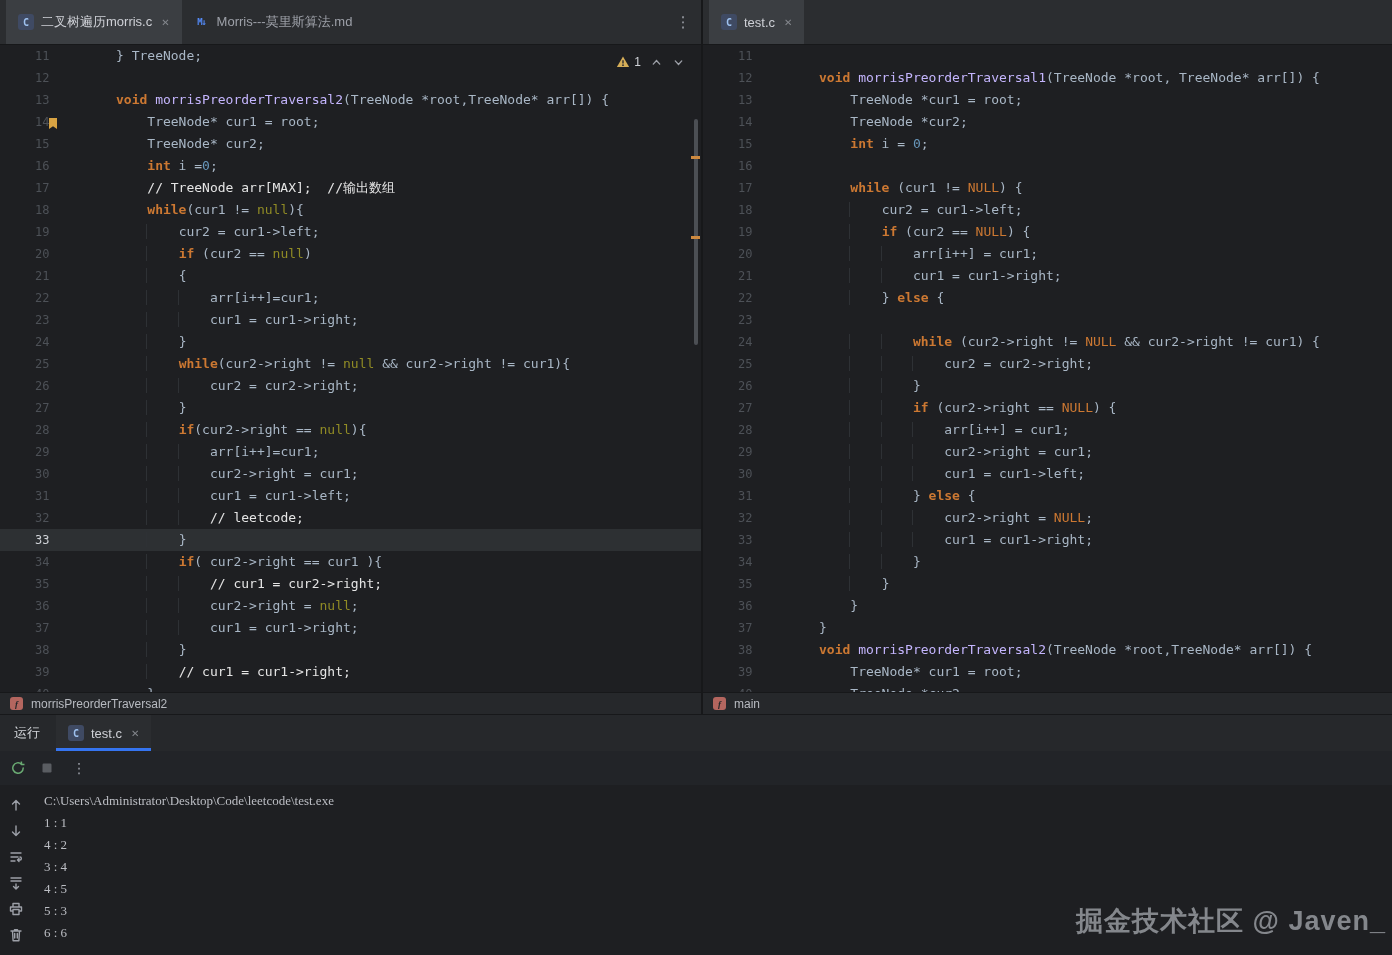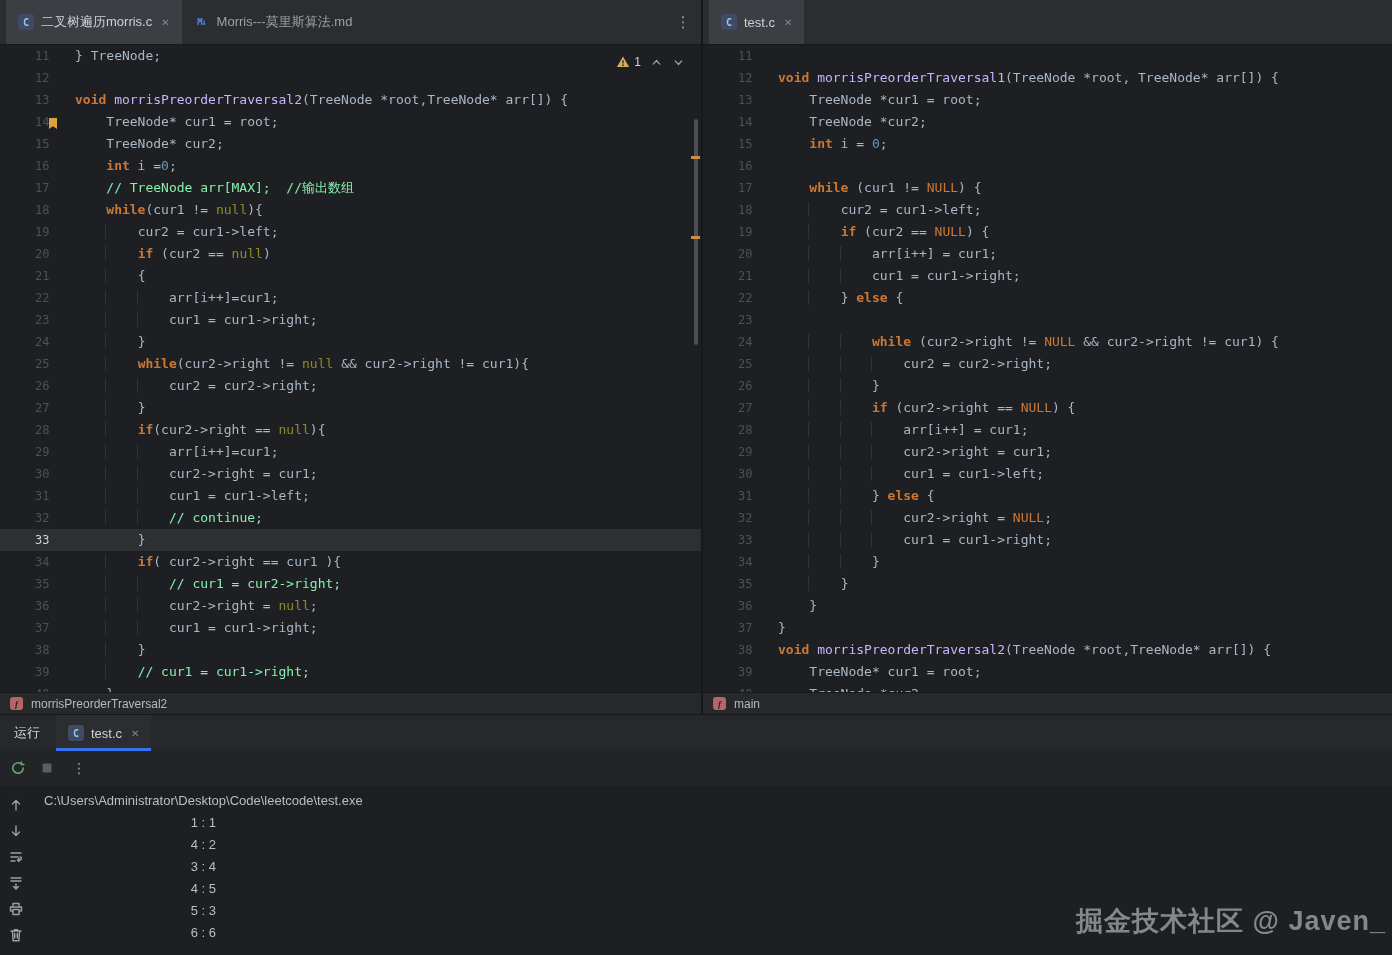--- a/index.html
+++ b/index.html
@@ -30,27 +30,27 @@
   .pane-left  { left:0; width:701px; }
   .pane-right { left:701px; width:691px; border-left:2px solid #17181a; }
   .code-row { display:flex; height:22px; white-space:pre; }
   .code-row.current { background:#2d3033; }
   .ln { text-align:right; color:#4d5157; font-size:12px; flex:0 0 auto;padding-left:35px; }
   .pane-left  .ln { width:24px; }
   .pane-right .ln { width:32px; }
   .code-row.current .ln { color:#d0d3d8; }
   .gut { flex:0 0 40px; position:relative; }
   .gut .bookmark { position:absolute; left:12px; top:4px; }
-  .code { white-space:pre; color:#a9b7c6; }
+  .code { white-space:pre; color:#a9b7c6;margin-left:41px; }
   .tk { color:#cc7832; font-style:normal;font-weight:bold; }            
   .tf { color:#c4b5fd; font-style:normal; }            
   .tN { color:#cc7832; font-style:normal; }            
   .tn { color:#908b25; font-style:normal; }            
   .td { color:#6897bb; font-style:normal; }            
-  .tc { color:#86efac; font-style:normal; }            
+  .tc { color:#e5e5e5; font-style:normal; }            
   .ind { white-space:pre; }
   .ind.g { border-left:1px solid #2e3135; margin-left:-1px; }
 
   
   .inspect { position:absolute; top:6px; right:16px; display:flex; align-items:center;
              gap:9px; font-size:12px; color:#d0d3d8; font-family:"Liberation Sans",sans-serif; }
   .w-count { margin-left:-5px; }
 
   
   .sb-thumb { position:absolute; right:3px; top:74px; width:4px; height:226px;
@@ -78,22 +78,22 @@
   .run-tab::after { content:""; position:absolute; left:0; right:0; bottom:0; height:3px;
                     background:#3574f0; }
   .run-toolbar { height:34px; display:flex; align-items:center; gap:13px; padding-left:10px;
                  background:#222428; }
   .tbtn { width:16px; height:16px; display:inline-flex; }
   .kebab2 { font-size:14px; color:#9da0a8; padding:0 4px; }
   .console { position:absolute; top:70px; bottom:0; left:0; right:0; }
   .console-gutter { position:absolute; left:2px; top:12px; width:28px; display:flex;
                     flex-direction:column; align-items:center; gap:10px; }
   .cg-btn { width:16px; height:16px; display:flex; }
-  .console-out { position:absolute; left:44px; top:5px; font-family:Liberation Sans, sans-serif;
-                 font-size:13px; line-height:22px; color:#bcbec4; white-space:pre;text-align:center; }
+  .console-out { position:absolute; left:44px; top:5px; font-family:Liberation Serif, serif;
+                 font-size:13px; line-height:22px; color:#bcbec4; white-space:pre; }
 
   .watermark { position:absolute; right:6px; bottom:16px; font-size:27px; font-weight:700;
                color:#84878c; letter-spacing:1px; }
 </style>
 </head>
 <body>
 
 <div class="app">
 
   <div class="tabbar">
@@ -136,21 +136,21 @@
         <div class="code-row"><span class="ln">22</span><span class="gut"></span><span class="code"><span class="ind">    </span><span class="ind g">    </span><span class="ind g">    </span>arr[i++]=cur1;</span></div>
         <div class="code-row"><span class="ln">23</span><span class="gut"></span><span class="code"><span class="ind">    </span><span class="ind g">    </span><span class="ind g">    </span>cur1 = cur1-&gt;right;</span></div>
         <div class="code-row"><span class="ln">24</span><span class="gut"></span><span class="code"><span class="ind">    </span><span class="ind g">    </span>}</span></div>
         <div class="code-row"><span class="ln">25</span><span class="gut"></span><span class="code"><span class="ind">    </span><span class="ind g">    </span><i class="tk">while</i>(cur2-&gt;right != <i class="tn">null</i> &amp;&amp; cur2-&gt;right != cur1){</span></div>
         <div class="code-row"><span class="ln">26</span><span class="gut"></span><span class="code"><span class="ind">    </span><span class="ind g">    </span><span class="ind g">    </span>cur2 = cur2-&gt;right;</span></div>
         <div class="code-row"><span class="ln">27</span><span class="gut"></span><span class="code"><span class="ind">    </span><span class="ind g">    </span>}</span></div>
         <div class="code-row"><span class="ln">28</span><span class="gut"></span><span class="code"><span class="ind">    </span><span class="ind g">    </span><i class="tk">if</i>(cur2-&gt;right == <i class="tn">null</i>){</span></div>
         <div class="code-row"><span class="ln">29</span><span class="gut"></span><span class="code"><span class="ind">    </span><span class="ind g">    </span><span class="ind g">    </span>arr[i++]=cur1;</span></div>
         <div class="code-row"><span class="ln">30</span><span class="gut"></span><span class="code"><span class="ind">    </span><span class="ind g">    </span><span class="ind g">    </span>cur2-&gt;right = cur1;</span></div>
         <div class="code-row"><span class="ln">31</span><span class="gut"></span><span class="code"><span class="ind">    </span><span class="ind g">    </span><span class="ind g">    </span>cur1 = cur1-&gt;left;</span></div>
-        <div class="code-row"><span class="ln">32</span><span class="gut"></span><span class="code"><span class="ind">    </span><span class="ind g">    </span><span class="ind g">    </span><i class="tc">// continue;</i></span></div>
+        <div class="code-row"><span class="ln">32</span><span class="gut"></span><span class="code"><span class="ind">    </span><span class="ind g">    </span><span class="ind g">    </span><i class="tc">// leetcode;</i></span></div>
         <div class="code-row current"><span class="ln">33</span><span class="gut"></span><span class="code"><span class="ind">    </span><span class="ind g">    </span>}</span></div>
         <div class="code-row"><span class="ln">34</span><span class="gut"></span><span class="code"><span class="ind">    </span><span class="ind g">    </span><i class="tk">if</i>( cur2-&gt;right == cur1 ){</span></div>
         <div class="code-row"><span class="ln">35</span><span class="gut"></span><span class="code"><span class="ind">    </span><span class="ind g">    </span><span class="ind g">    </span><i class="tc">// cur1 = cur2-&gt;right;</i></span></div>
         <div class="code-row"><span class="ln">36</span><span class="gut"></span><span class="code"><span class="ind">    </span><span class="ind g">    </span><span class="ind g">    </span>cur2-&gt;right = <i class="tn">null</i>;</span></div>
         <div class="code-row"><span class="ln">37</span><span class="gut"></span><span class="code"><span class="ind">    </span><span class="ind g">    </span><span class="ind g">    </span>cur1 = cur1-&gt;right;</span></div>
         <div class="code-row"><span class="ln">38</span><span class="gut"></span><span class="code"><span class="ind">    </span><span class="ind g">    </span>}</span></div>
         <div class="code-row"><span class="ln">39</span><span class="gut"></span><span class="code"><span class="ind">    </span><span class="ind g">    </span><i class="tc">// cur1 = cur1-&gt;right;</i></span></div>
         <div class="code-row"><span class="ln">40</span><span class="gut"></span><span class="code"><span class="ind">    </span>}</span></div>
       </div>
     <div class="inspect">

